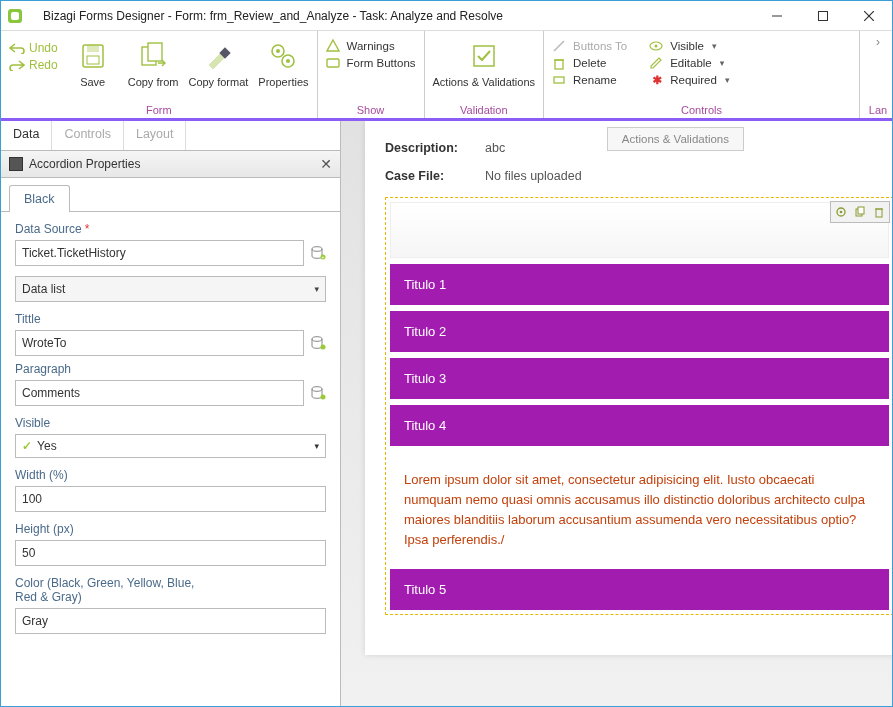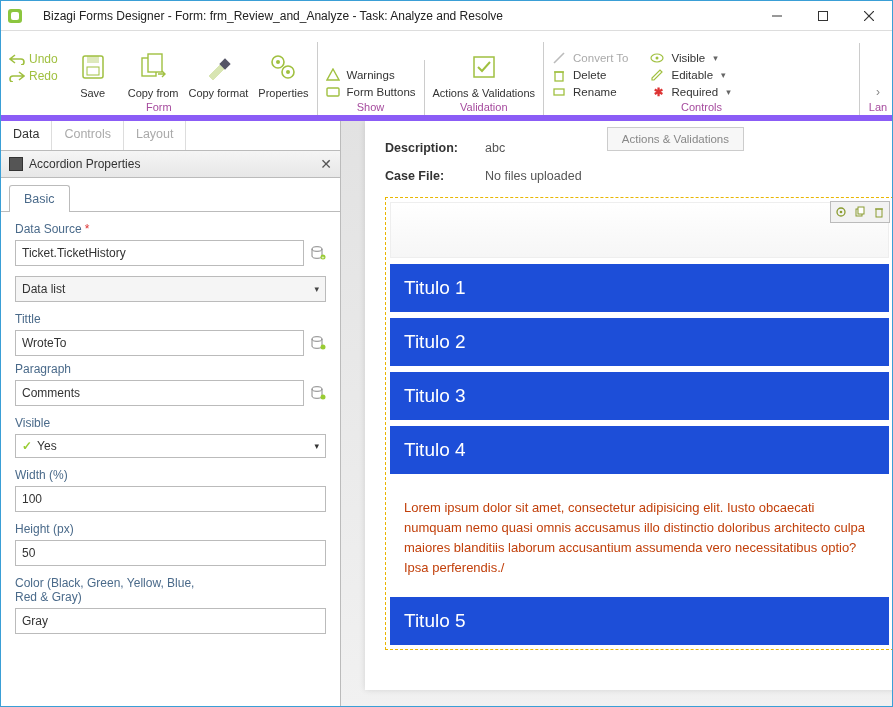--- a/index.html
+++ b/index.html
@@ -6,21 +6,21 @@
 body { width: 893px; height: 707px; background: #fff; font-size: 12px; color: #333; overflow: hidden; border: 1px solid #3a9fd6; }
 
 
 .titlebar { height: 30px; display: flex; align-items: center; justify-content: space-between; padding: 0 0 0 6px; border-bottom: 1px solid #ddd; }
 .titlebar-left { display: flex; align-items: center; gap: 20px; }
 .titlebar-title { font-size: 12px; color: #222; }
 .wincontrols { display: flex; }
 .winbtn { width: 46px; height: 29px; display: flex; align-items: center; justify-content: center; font-size: 13px; color: #333; }
 
 
-.ribbon { height: 90px; border-bottom: 6px solid #8b5cf6; display: flex; background: #fff; align-items: flex-end; }
+.ribbon { height: 90px; border-bottom: 3px solid #8b5cf6; display: flex; background: #fff; }
 .ribbon-group { border-right: 1px solid #ccc; padding: 4px 8px 2px 8px; display: flex; flex-direction: column; justify-content: space-between; }
 .ribbon-group-content { display: flex; gap: 10px; }
 .ribbon-group-label { text-align: center; font-size: 11px; color: #a64b9e; margin-top: 2px; }
 
 .undo-redo { display: flex; flex-direction: column; gap: 3px; padding-top: 6px;}
 .undo-redo .item { display: flex; align-items: center; gap: 4px; color: #a0c040; font-size: 12px; }
 
 .big-btn { display: flex; flex-direction: column; align-items: center; justify-content: flex-end; gap: 3px; min-width: 50px; padding-top:4px;}
 .big-btn .icon { height: 34px; display: flex; align-items: center; justify-content: center; }
 .big-btn .label { font-size: 11px; color: #333; }
@@ -71,21 +71,21 @@
 .form-row { display:flex; margin-bottom: 14px; font-size:12.5px;}
 .form-row .lbl { width: 100px; font-weight:bold; color:#333;}
 .form-row .val { color:#555;}
 
 .dotted-container { border: 1px dashed #eab700; padding: 4px; position: relative; }
 .dotted-toolbar { position:absolute; right: 3px; top: 3px; display:flex; gap:1px; background:#f2f2f2; border:1px solid #bbb; padding:1px; z-index:2;}
 .dotted-toolbar .tbtn { width:18px; height:18px; display:flex; align-items:center; justify-content:center; font-size:11px; color:#8a9c30; }
 
 .acc-spacer { height: 56px; border:1px solid #eee; margin-bottom: 6px; background:linear-gradient(#fff,#f6f6f6);}
 
-.acc-item { background:#1d4ed8; color:#fff; padding: 13px 14px; font-size:19px; margin-bottom: 6px;}
+.acc-item { background:#a21caf; color:#fff; padding: 13px 14px; font-size:13px; margin-bottom: 6px;}
 .acc-body { padding: 18px 14px; font-size: 13px; line-height: 1.55; color: #c2410c;}
 
 svg { display:block; }
 </style>
 </head>
 <body>
 
 <div class="titlebar">
   <div class="titlebar-left">
     <span>
@@ -219,21 +219,21 @@
 
   <div class="ribbon-group" style="flex:1">
     <div class="ribbon-group-content" style="gap:22px;">
       <div class="small-btns">
         <div class="small-btn" style="color:#aaa">
           <span class="icon">
               <svg width="14" height="14">
                 <path d="M2 12 L12 2" stroke="#bbb" stroke-width="1.6"></path>
               </svg>
             </span>
-          <span>Convert To</span>
+          <span>Buttons To</span>
         </div>
         <div class="small-btn">
           <span class="icon">
               <svg width="14" height="14">
                 <rect x="3" y="4" width="8" height="9" fill="none" stroke="#a0c040" stroke-width="1.3"></rect>
                 <line x1="2" y1="4" x2="12" y2="4" stroke="#a0c040" stroke-width="1.3"></line>
               </svg>
             </span>
           <span>Delete</span>
         </div>
@@ -289,21 +289,21 @@
       <div class="tab">Layout</div>
     </div>
     <div class="panel-section-header">
       <div class="left">
         <span class="square"></span>
         <span>Accordion Properties</span>
       </div>
       <span class="close-x">✕</span>
     </div>
     <div class="basic-tab-bar">
-      <div class="basic-tab">Basic</div>
+      <div class="basic-tab">Black</div>
     </div>
 
     <div class="props-body">
       <div>
         <span class="prop-label"><span>Data Source</span><span class="req-star">*</span></span>
         <div class="field-row">
           <input class="txt-input" value="Ticket.TicketHistory" style="">
           <span>
               <svg width="16" height="16">
                 <ellipse cx="7" cy="4" rx="5" ry="2.3" fill="none" stroke="#888"></ellipse>

